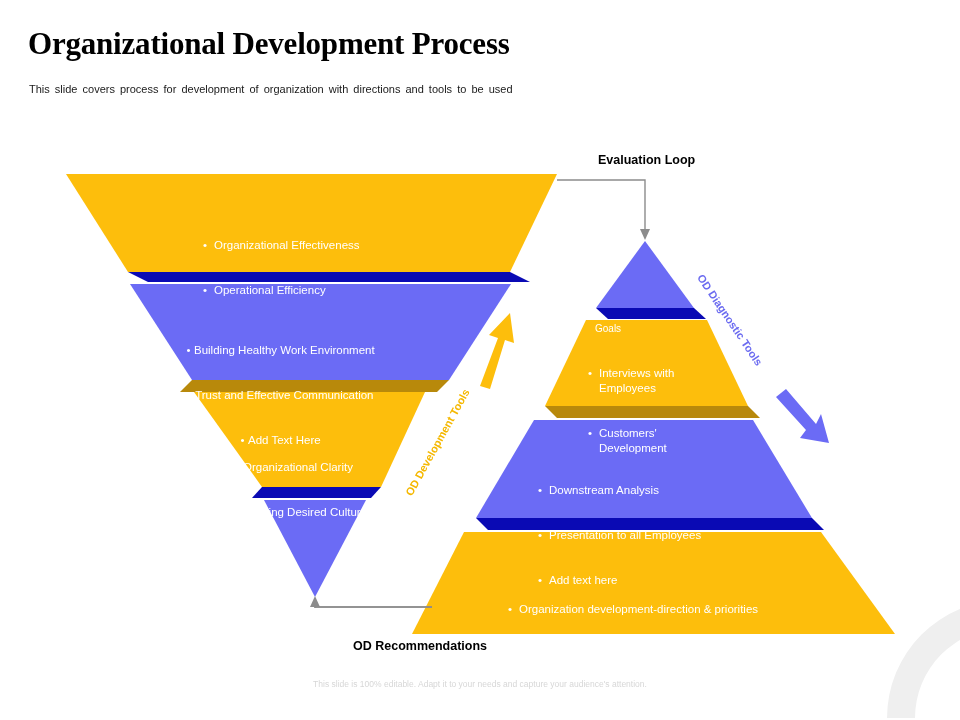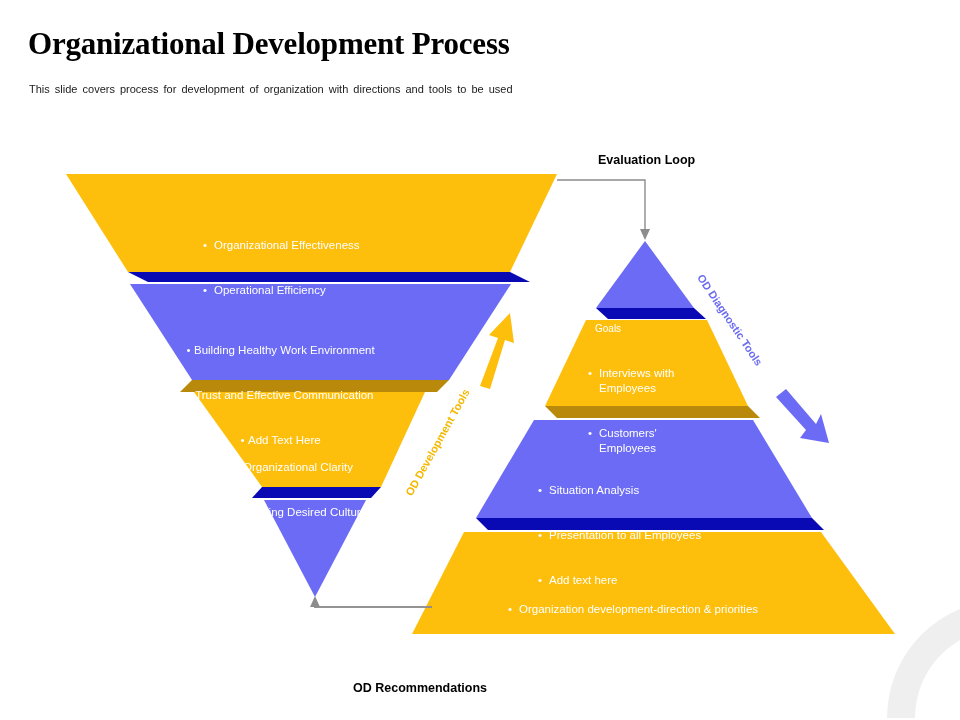--- a/index.html
+++ b/index.html
@@ -199,37 +199,38 @@
 
   <div class="layer-text" style="left:588px; top:336px;">
     <div style="display:flex;">
       <span class="bullet">•</span>
       <span style="white-space:pre-line;">Interviews with
 Employees</span>
     </div>
     <div style="display:flex;">
       <span class="bullet">•</span>
       <span style="white-space:pre-line;">Customers'
-Employees</span>
+Development</span>
     </div>
   </div>
 
   <div class="layer-text" style="left:538px; top:453px;">
-    <div><span class="bullet">•</span><span>Situation Analysis</span></div>
+    <div><span class="bullet">•</span><span>Downstream Analysis</span></div>
     <div><span class="bullet">•</span><span>Presentation to all Employees</span></div>
     <div><span class="bullet">•</span><span>Add text here</span></div>
   </div>
 
   <div class="layer-text" style="left:508px; top:572px;">
     <div><span class="bullet">•</span><span>Organization development-direction &amp; priorities</span></div>
     <div><span class="bullet">•</span><span>Upstream and Downstream Feedback</span></div>
   </div>
 
   <div id="od-development-tools-label" class="rot-label" style="left:403px; top:492px;">OD Development Tools</div>
 
   <div id="od-diagnostic-tools-label" class="rot-label" style="left:705px; top:272px;">OD Diagnostic Tools</div>
 
   <div class="connector-label" style="left:566px; top:153px;">Evaluation Loop</div>
 
-  <div class="connector-label" style="left:321px; top:639px;margin-top:42px;">OD Recommendations</div>
-
+  <div class="connector-label" style="left:321px; top:639px;">OD Recommendations</div>
+
+  <div id="footer-note">This slide is 100% editable. Adapt it to your needs and capture your audience's attention.</div>
 
 </div>
 
 </body></html>

